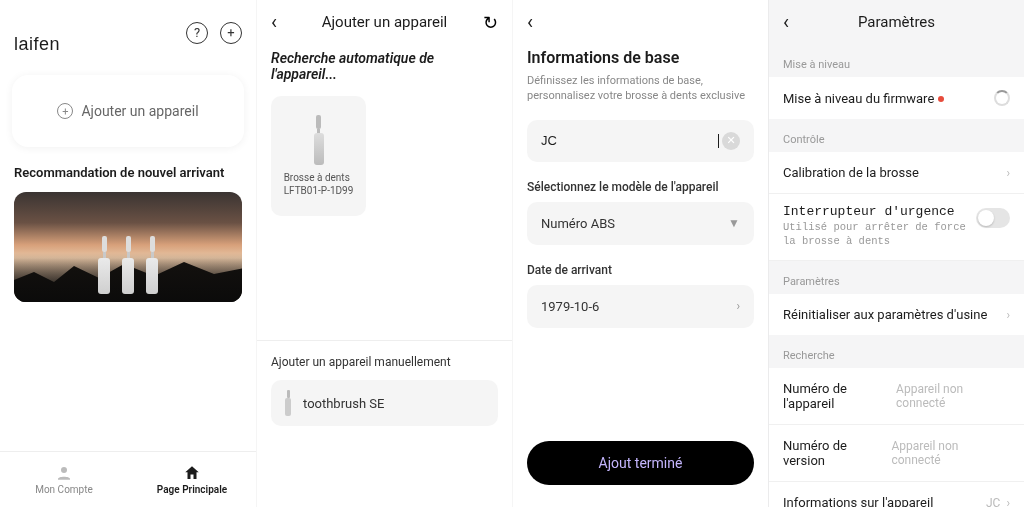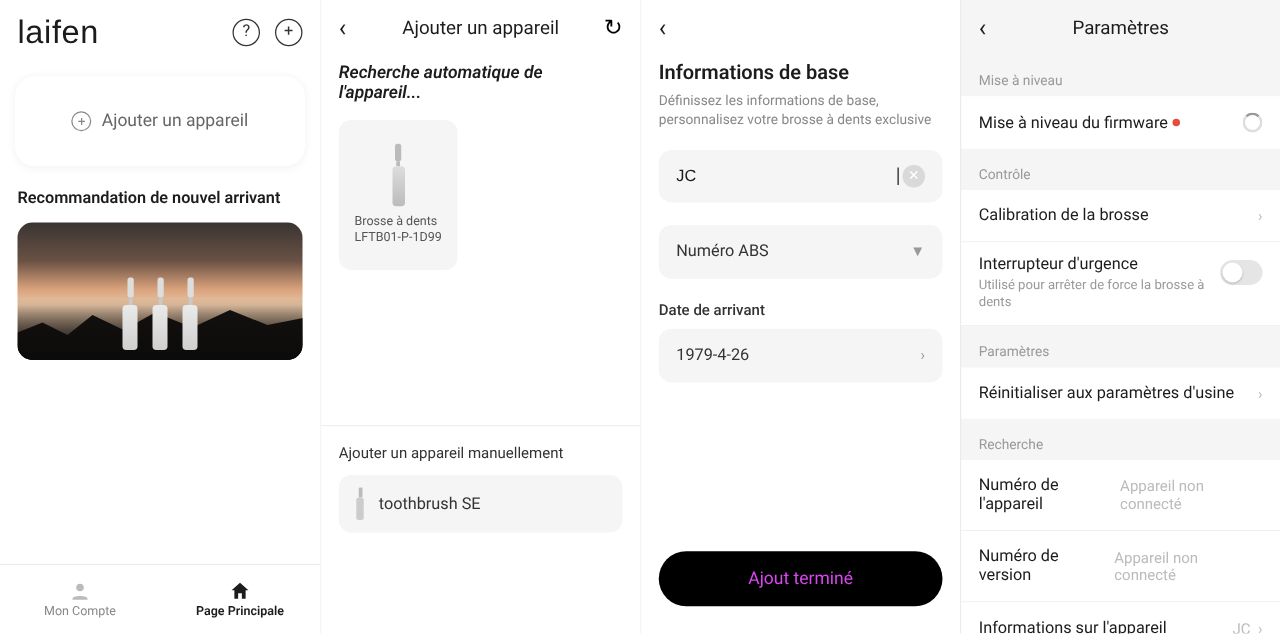--- a/index.html
+++ b/index.html
@@ -3,21 +3,21 @@
 <meta charset="utf-8">
 <style>
   * { box-sizing: border-box; margin: 0; padding: 0; }
   body { font-family: -apple-system, BlinkMacSystemFont, "Segoe UI", Roboto, Helvetica, Arial, sans-serif; background: #fff; width:1024px; height:507px; overflow:hidden; }
   .screens { display:flex; width:1024px; height:507px; }
   .screen { width:256px; height:507px; position:relative; background:#fff; overflow:hidden; }
   .screen + .screen { border-left:1px solid rgba(0,0,0,0.04); }
 
   
   .p1-header { display:flex; align-items:center; justify-content:space-between; padding:10px 14px 4px; }
-  .brand { font-family: "Helvetica Neue", Arial, sans-serif; font-size:26px; letter-spacing:0.5px; color:#1c1c1c; font-weight:400; }
+  .brand { font-family: "Helvetica Neue", Arial, sans-serif; font-size:18px; letter-spacing:0.5px; color:#1c1c1c; font-weight:400;margin-top:24px; }
   .p1-icons { display:flex; gap:12px; }
   .circ-icon { width:22px; height:22px; border:1.5px solid #333; border-radius:50%; display:flex; align-items:center; justify-content:center; font-size:13px; color:#333; cursor:pointer; }
   .add-card { margin:16px 12px 18px; background:#fff; border-radius:16px; box-shadow:0 1px 8px rgba(0,0,0,0.06); padding:28px 0; display:flex; align-items:center; justify-content:center; gap:8px; color:#666; font-size:14px; cursor:pointer; }
   .reco-title { padding:0 14px 8px; font-size:13px; font-weight:600; color:#1c1c1c; }
   .reco-img { margin:4px 14px 0; height:110px; border-radius:12px; position:relative; overflow:hidden; background:linear-gradient(180deg, #3a3432 0%, #6a5144 28%, #d7a07a 48%, #e8c6a6 60%, #1c1b1a 100%); }
   .reco-img::after { content:""; position:absolute; left:0; right:0; bottom:0; height:45%; background:linear-gradient(180deg, transparent, rgba(10,10,10,0.9)); }
   .mtn { position:absolute; left:0; right:0; bottom:0; height:50px; }
   .brushes { position:absolute; left:50%; bottom:8px; transform:translateX(-50%); display:flex; gap:10px; z-index:2; }
   .tb { width:14px; height:58px; display:flex; flex-direction:column; align-items:center; }
   .tb .head { width:5px; height:16px; background:#ddd; border-radius:2px; }
@@ -51,32 +51,32 @@
   
   .p3 { background:#fff; }
   .p3-h1 { padding:4px 14px 6px; font-size:16px; font-weight:600; color:#1c1c1c; }
   .p3-sub { padding:0 14px 16px; font-size:11px; color:#888; line-height:1.4; }
   .field-wrap { margin:0 14px 18px; background:#f5f5f5; border-radius:10px; padding:12px 14px; display:flex; align-items:center; justify-content:space-between; }
   .field-wrap input { border:none; background:transparent; font-size:13px; color:#1c1c1c; outline:none; flex:1; }
   .clear-btn { width:18px; height:18px; border-radius:50%; background:#d9d9d9; color:#fff; font-size:11px; display:flex; align-items:center; justify-content:center; cursor:pointer; }
   .label { padding:0 14px 8px; font-size:12px; color:#333; font-weight:500; }
   .select-row { margin:0 14px 18px; background:#f5f5f5; border-radius:10px; padding:14px; display:flex; align-items:center; justify-content:space-between; font-size:13px; color:#333; cursor:pointer; }
   .chevron { font-size:12px; color:#999; }
-  .primary-btn { position:absolute; bottom:22px; left:14px; right:14px; background:#000; color:#d946ef; border-radius:24px; padding:14px 0; text-align:center; font-size:14px; cursor:pointer; }
+  .primary-btn { position:absolute; bottom:22px; left:14px; right:14px; background:#000; color:#c4b5fd; border-radius:24px; padding:14px 0; text-align:center; font-size:14px; cursor:pointer; }
 
   
   .p4 { background:#f5f5f6; }
   .p4 .topbar { background:#f5f5f6; }
   .section-label { padding:14px 14px 6px; font-size:11px; color:#999; }
   .row { background:#fff; padding:13px 14px; display:flex; align-items:center; justify-content:space-between; font-size:13px; color:#1c1c1c; cursor:pointer; border-bottom:1px solid #f0f0f0; }
   .row:last-of-type { border-bottom:none; }
   .row .right { display:flex; align-items:center; gap:6px; color:#bbb; font-size:12px; }
   .row-group { background:#fff; }
   .row-two { background:#fff; padding:10px 14px 12px; border-bottom:1px solid #f0f0f0; display:flex; align-items:flex-start; justify-content:space-between; gap:8px; }
-  .row-two .txt { flex:1; }
+  .row-two .txt { flex:1;font-family:Liberation Mono, monospace; }
   .row-two .t1 { font-size:13px; color:#1c1c1c; }
   .row-two .t2 { font-size:10.5px; color:#999; line-height:1.3; margin-top:2px; }
   .toggle { width:34px; height:20px; background:#e5e5e5; border-radius:10px; position:relative; cursor:pointer; flex-shrink:0; margin-top:4px; }
   .toggle::after { content:""; position:absolute; width:16px; height:16px; background:#fff; border-radius:50%; top:2px; left:2px; box-shadow:0 1px 2px rgba(0,0,0,0.2); }
   .dot-red { width:6px; height:6px; background:#e74c3c; border-radius:50%; display:inline-block; margin-left:4px; vertical-align:middle; }
   .spinner { width:16px; height:16px; border:2px solid #ddd; border-top-color:#999; border-radius:50%; }
   .cursor { display:inline-block; width:1px; height:14px; background:#1c1c1c; vertical-align:middle; margin-left:1px; }
 </style>
 </head>
 <body>
@@ -175,27 +175,28 @@
     </div>
     <div class="p3-h1">Informations de base</div>
     <div class="p3-sub">Définissez les informations de base, personnalisez votre brosse à dents exclusive</div>
     <div class="field-wrap">
       <span style="display:flex;align-items:center;">
         <input type="text" value="JC" style="">
         <span class="cursor"></span>
       </span>
       <div class="clear-btn">✕</div>
     </div>
+    <div class="label">Sélectionnez le modèle de l'appareil</div>
     <div class="select-row">
       <span>Numéro ABS</span>
       <span class="chevron">▼</span>
     </div>
     <div class="label">Date de arrivant</div>
     <div class="select-row">
-      <span>1979-4-26</span>
+      <span>1979-10-6</span>
       <span class="chevron">›</span>
     </div>
     <div class="primary-btn">Ajout terminé</div>
   </div>
 
   <div class="screen p4">
     <div class="topbar">
       <div class="back">‹</div>
       <div class="title">Paramètres</div>
       <div style="width:20px"></div>

